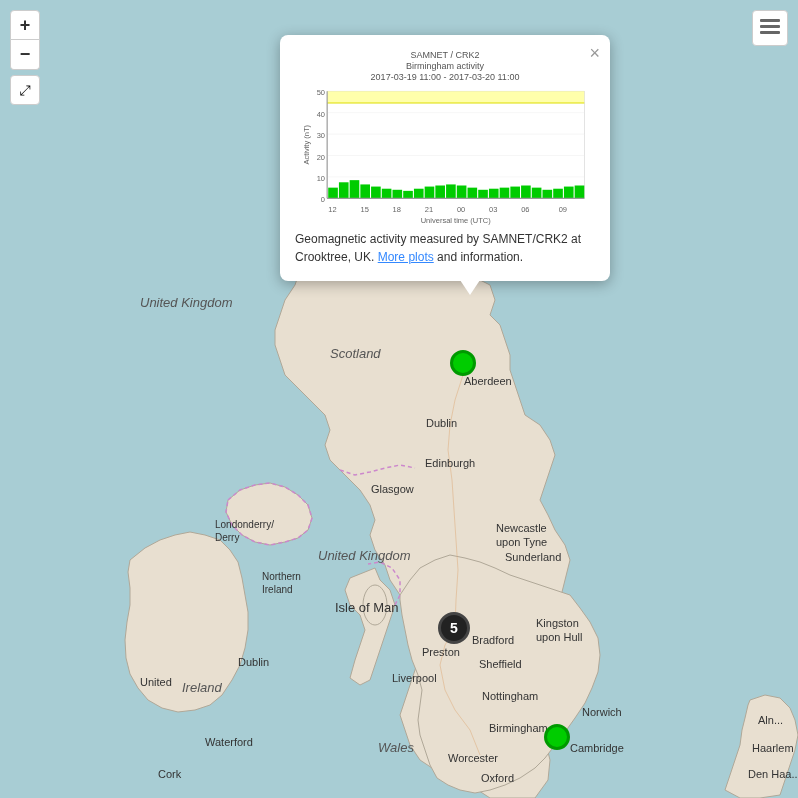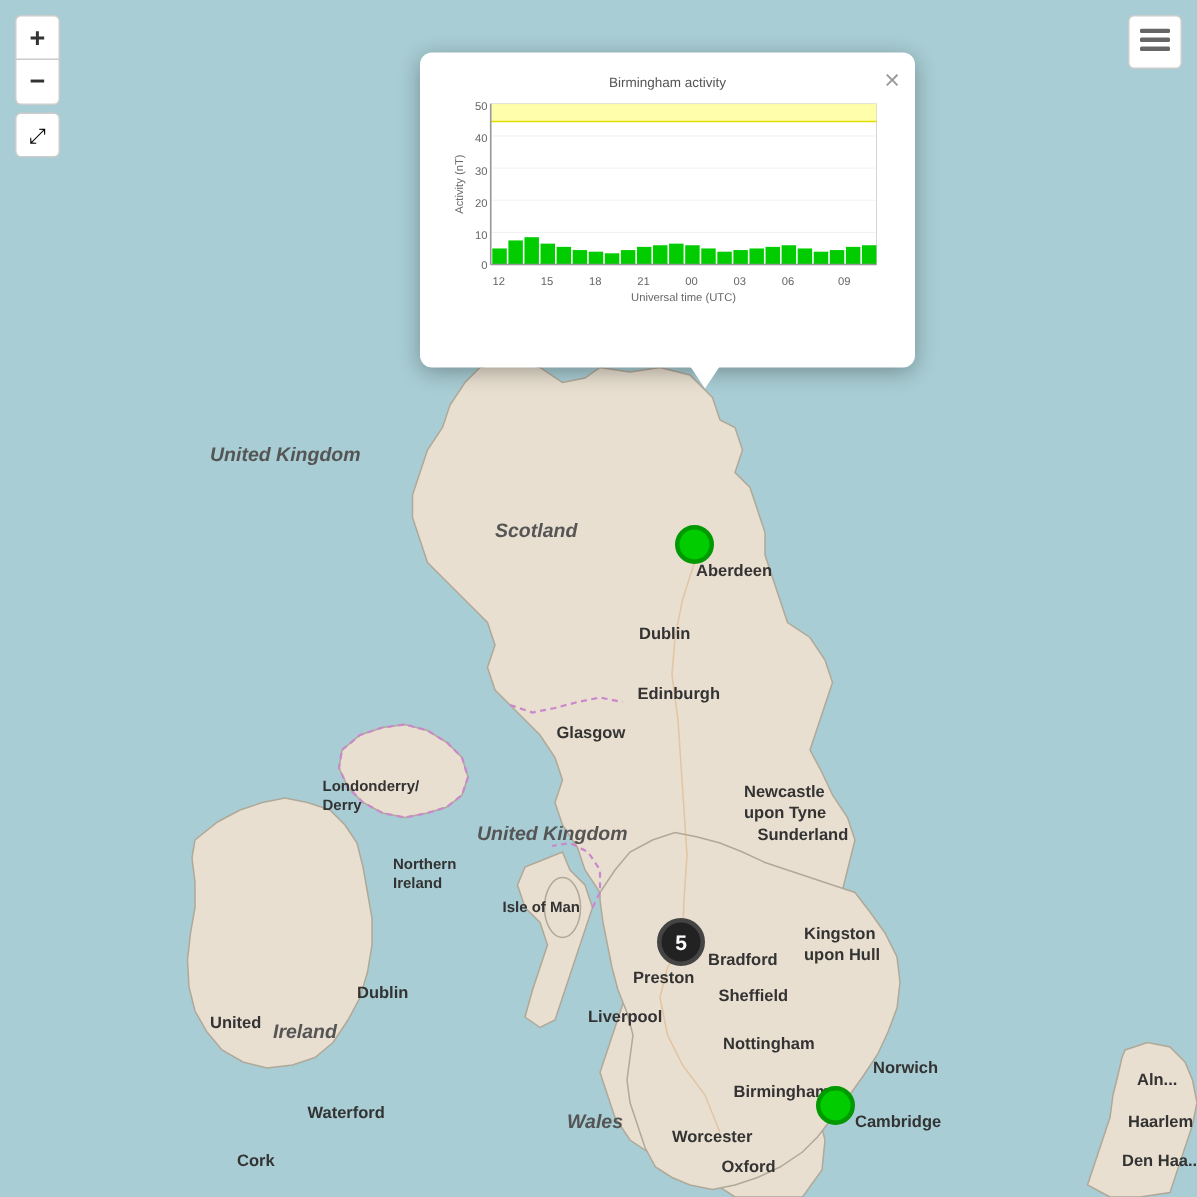--- a/index.html
+++ b/index.html
@@ -174,21 +174,20 @@
     }
 
     
     .map-label {
       position: absolute;
       font-size: 11px;
       color: #333;
       pointer-events: none;
       z-index: 50;
       white-space: nowrap;
-      font-weight: bold;
     }
 
     .map-label.country {
       font-size: 13px;
       color: #555;
       font-style: italic;
     }
 
     .map-label.city {
       font-size: 11px;
@@ -259,21 +258,21 @@
       <rect y="12" width="20" height="3" rx="1" fill="#666"></rect>
     </svg>
   </button>
 
   <div class="map-label country" style="left:140px;top:295px">United Kingdom</div>
   <div class="map-label country" style="left:330px;top:346px">Scotland</div>
   <div class="map-label country" style="left:318px;top:548px">United Kingdom</div>
   <div class="map-label country" style="left:182px;top:680px">Ireland</div>
   <div class="map-label country" style="left:378px;top:740px">Wales</div>
   <div class="map-label" style="left:262px;top:570px;font-size:10px;line-height:1.3">Northern<br>Ireland</div>
-  <div class="map-label" style="left:335px;top:600px;font-size:10px">Isle of Man</div>
+  <div class="map-label" style="left:335px;top:600px;font-size:13px">Isle of Man</div>
   <div class="map-label city" style="left:215px;top:518px;font-size:10px;line-height:1.3">Londonderry/<br>Derry</div>
   <div class="map-label city" style="left:464px;top:375px">Aberdeen</div>
   <div class="map-label city" style="left:426px;top:417px">Dublin</div>
   <div class="map-label city" style="left:425px;top:457px">Edinburgh</div>
   <div class="map-label city" style="left:371px;top:483px">Glasgow</div>
   <div class="map-label city" style="left:238px;top:656px">Dublin</div>
   <div class="map-label city" style="left:140px;top:676px">United</div>
   <div class="map-label city" style="left:205px;top:736px">Waterford</div>
   <div class="map-label city" style="left:158px;top:768px">Cork</div>
   <div class="map-label city" style="left:496px;top:521px;line-height:1.3">Newcastle<br>upon Tyne</div>
@@ -296,21 +295,23 @@
   <div class="marker-green" style="left:463px;top:363px"></div>
   <div class="marker-cluster" style="left:454px;top:628px">
     <span>5</span>
   </div>
   <div class="marker-green" style="left:557px;top:737px"></div>
 
   <div class="popup">
     <button class="popup-close">×</button>
 
     <div class="popup-chart-area">
+      <div class="chart-title">SAMNET / CRK2</div>
       <div class="chart-title">Birmingham activity</div>
+      <div class="chart-title">2017-03-19 11:00 - 2017-03-20 11:00</div>
       <svg class="chart-svg" viewBox="0 0 280 130" xmlns="http://www.w3.org/2000/svg">
 
         <rect x="30" y="5" width="240" height="100" fill="white" stroke="#ccc" stroke-width="0.5"></rect>
 
         <rect x="30" y="5" width="240" height="11" fill="#ffff88" opacity="0.7"></rect>
         <line x1="30" y1="16" x2="270" y2="16" stroke="#dddd00" stroke-width="1"></line>
 
         <line x1="30" y1="25" x2="270" y2="25" stroke="#eee" stroke-width="0.5"></line>
         <line x1="30" y1="45" x2="270" y2="45" stroke="#eee" stroke-width="0.5"></line>
         <line x1="30" y1="65" x2="270" y2="65" stroke="#eee" stroke-width="0.5"></line>
@@ -360,15 +361,20 @@
 
         <text x="8" y="60" text-anchor="middle" font-size="7" fill="#666" transform="rotate(-90,8,55)">Activity (nT)</text>
 
         <text x="150" y="128" text-anchor="middle" font-size="7" fill="#666">Universal time (UTC)</text>
 
         <line x1="30" y1="5" x2="30" y2="105" stroke="#999" stroke-width="1"></line>
         <line x1="30" y1="105" x2="270" y2="105" stroke="#999" stroke-width="1"></line>
       </svg>
     </div>
 
+    <div class="popup-text">
+      <span>Geomagnetic activity measured by SAMNET/CRK2 at Crooktree, UK.</span>
+      <a class="popup-link">More plots</a>
+      <span>and information.</span>
+    </div>
   </div>
 
 </div>
 
 </body></html>

